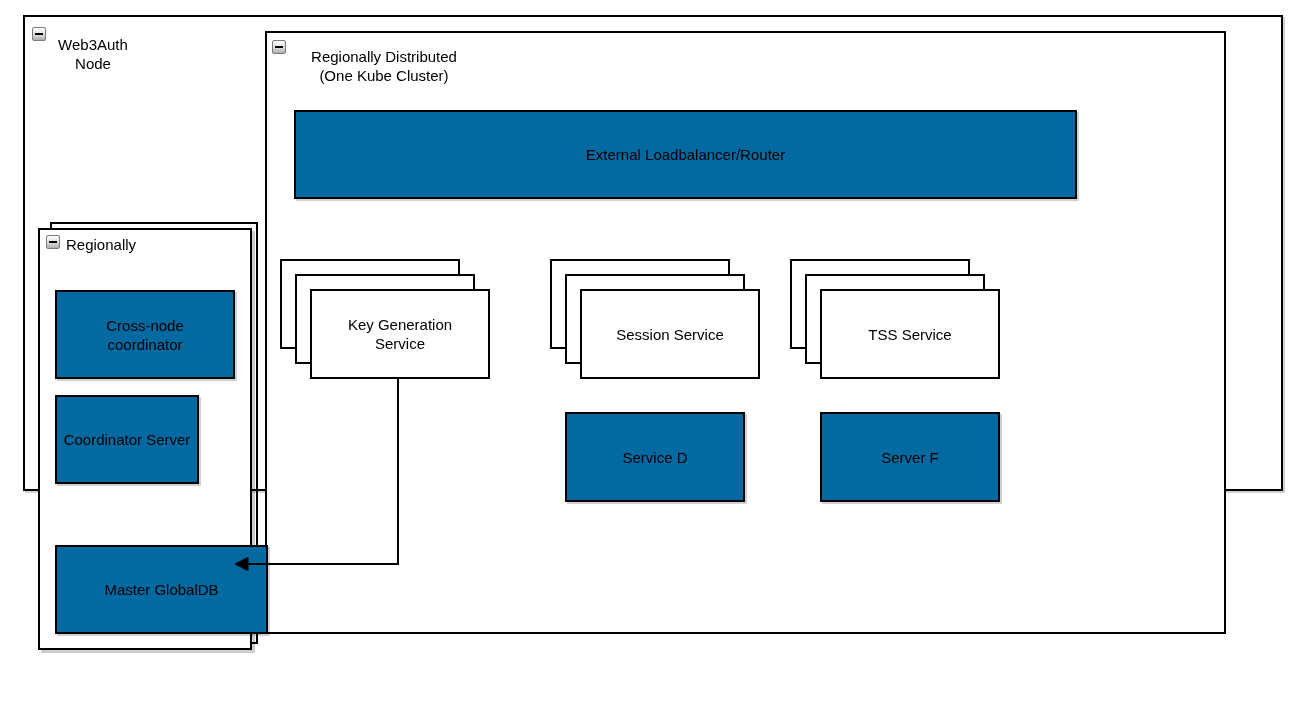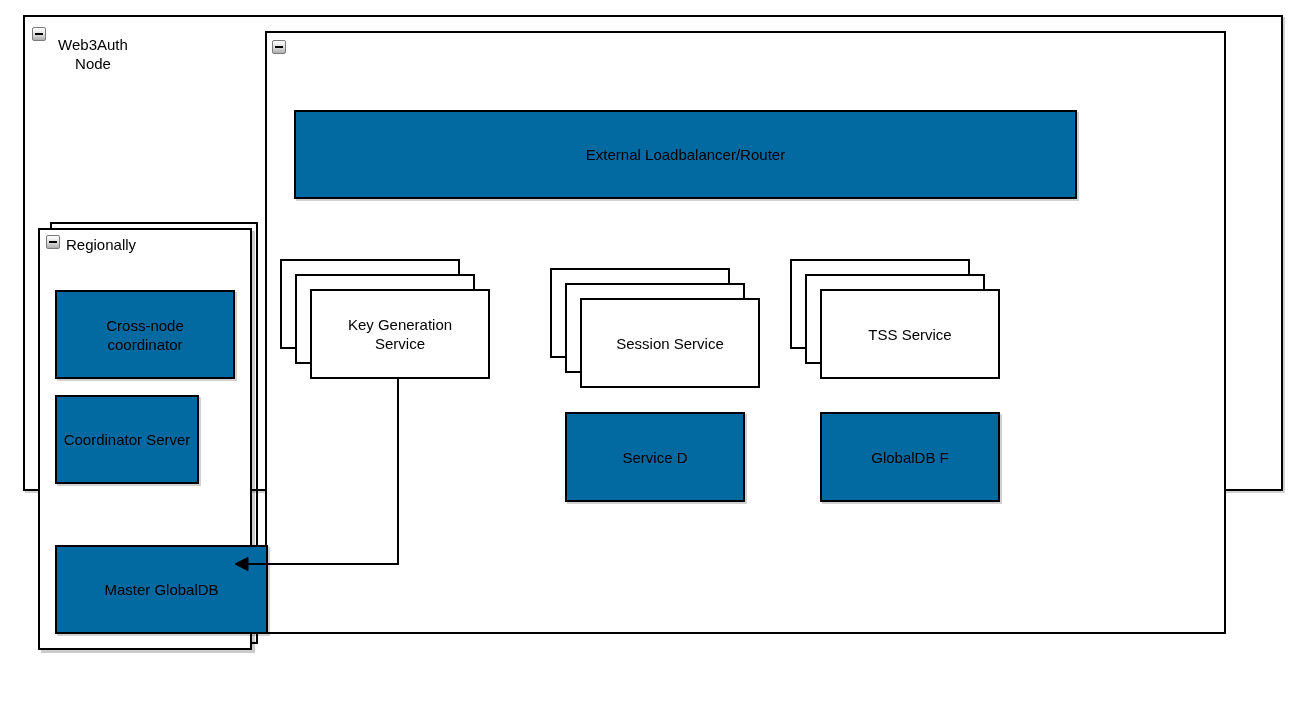--- a/index.html
+++ b/index.html
@@ -46,55 +46,56 @@
 <div class="frame soft-shadow" style="left:23px;top:15px;width:1260px;height:476px;">
   <div class="collapse" style="left:7px;top:10px;">
     <div class="minus"></div>
   </div>
   <div class="grouplabel center" style="left:16px;top:18px;width:104px;">Web3Auth Node</div>
 
   <div class="frame" style="left:240px;top:14px;width:961px;height:603px;">
     <div class="collapse" style="left:5px;top:7px;">
       <div class="minus"></div>
     </div>
+    <div class="grouplabel center" style="left:31px;top:14px;width:172px;">Regionally Distributed (One Kube Cluster)</div>
 
     <div class="shape" style="left:27px;top:77px;width:783px;height:89px;">
       <span class="lbl">External Loadbalancer/Router</span>
     </div>
 
     <div class="abs" style="left:13px;top:226px;width:212px;height:122px;">
       <div class="stackbox" style="left:0;top:0;"></div>
       <div class="stackbox" style="left:15px;top:15px;"></div>
       <div class="stackbox" style="left:30px;top:30px;">
         <span class="lbl wrap-narrow">Key Generation Service</span>
       </div>
     </div>
 
-    <div class="abs" style="left:283px;top:226px;width:212px;height:122px;margin-top:9px;">
+    <div class="abs" style="left:283px;top:226px;width:212px;height:122px;">
       <div class="stackbox" style="left:0;top:0;"></div>
       <div class="stackbox" style="left:15px;top:15px;"></div>
       <div class="stackbox" style="left:30px;top:30px;">
         <span class="lbl">Session Service</span>
       </div>
     </div>
 
     <div class="abs" style="left:523px;top:226px;width:212px;height:122px;">
       <div class="stackbox" style="left:0;top:0;"></div>
       <div class="stackbox" style="left:15px;top:15px;"></div>
       <div class="stackbox" style="left:30px;top:30px;">
         <span class="lbl">TSS Service</span>
       </div>
     </div>
 
     <div class="shape" style="left:298px;top:379px;width:180px;height:90px;">
       <span class="lbl">Service D</span>
     </div>
 
     <div class="shape" style="left:553px;top:379px;width:180px;height:90px;">
-      <span class="lbl">GlobalDB F</span>
+      <span class="lbl">Server F</span>
     </div>
   </div>
 </div>
 
 <div class="backrect" style="left:50px;top:222px;width:208px;height:422px;"></div>
 
 <div class="frame" style="left:38px;top:228px;width:214px;height:422px;box-shadow:3px 3px 0 rgba(0,0,0,0.2);">
   <div class="collapse" style="left:6px;top:5px;">
     <div class="minus"></div>
   </div>

